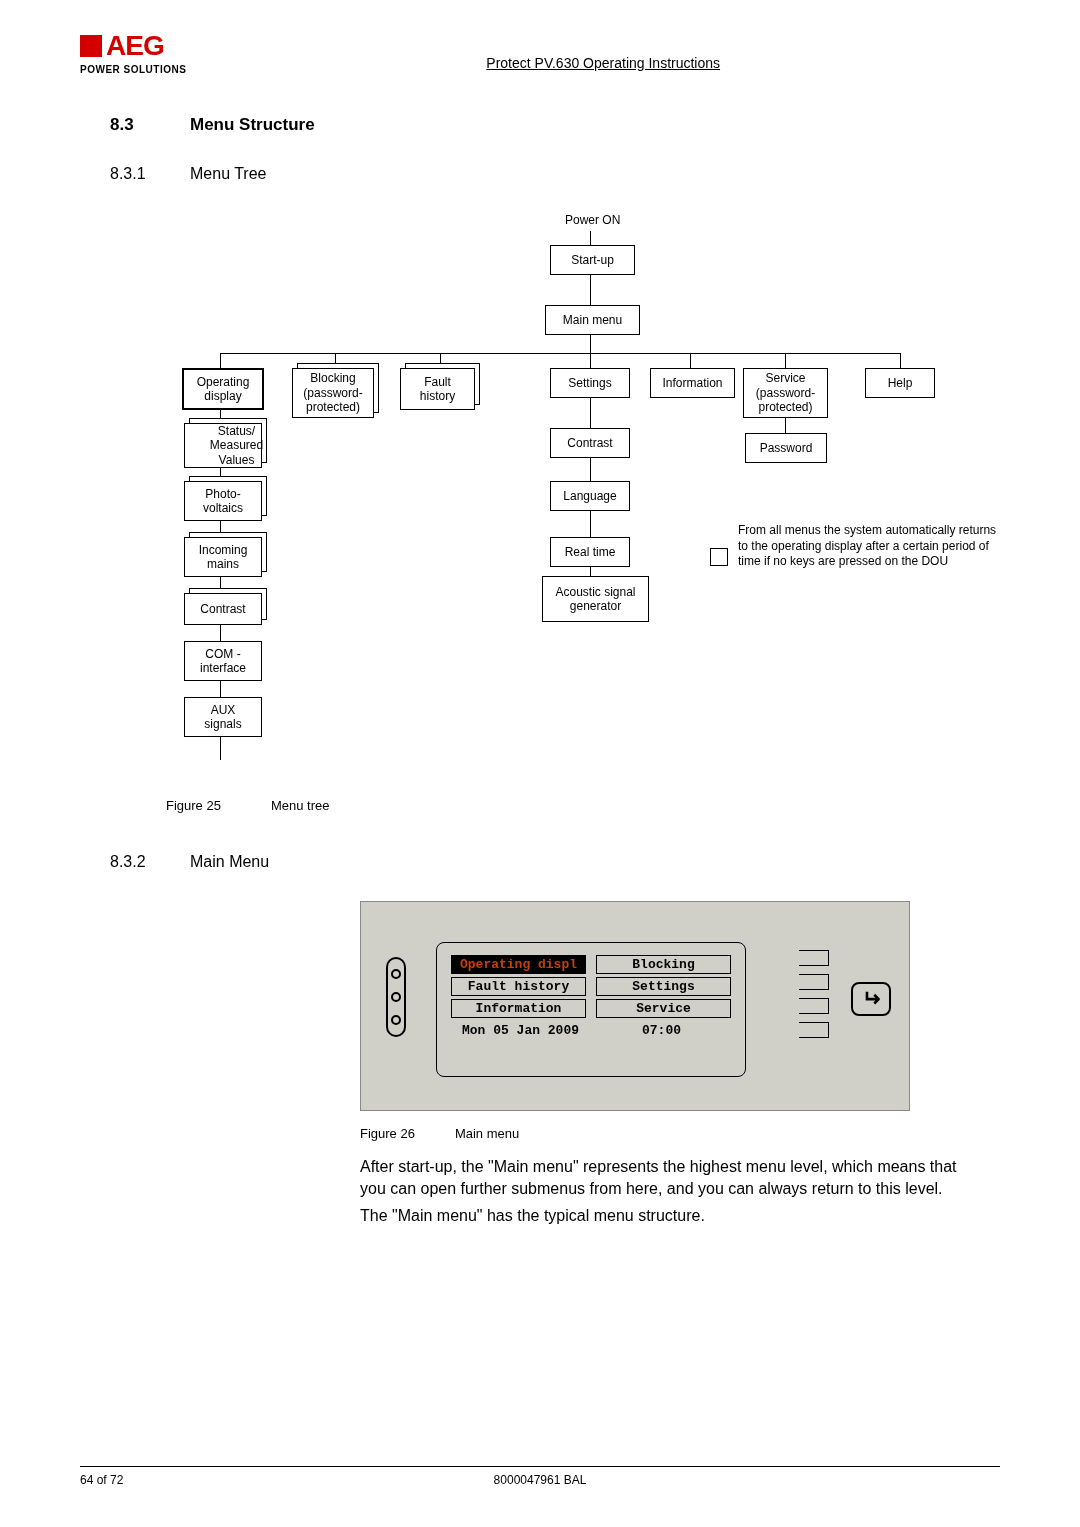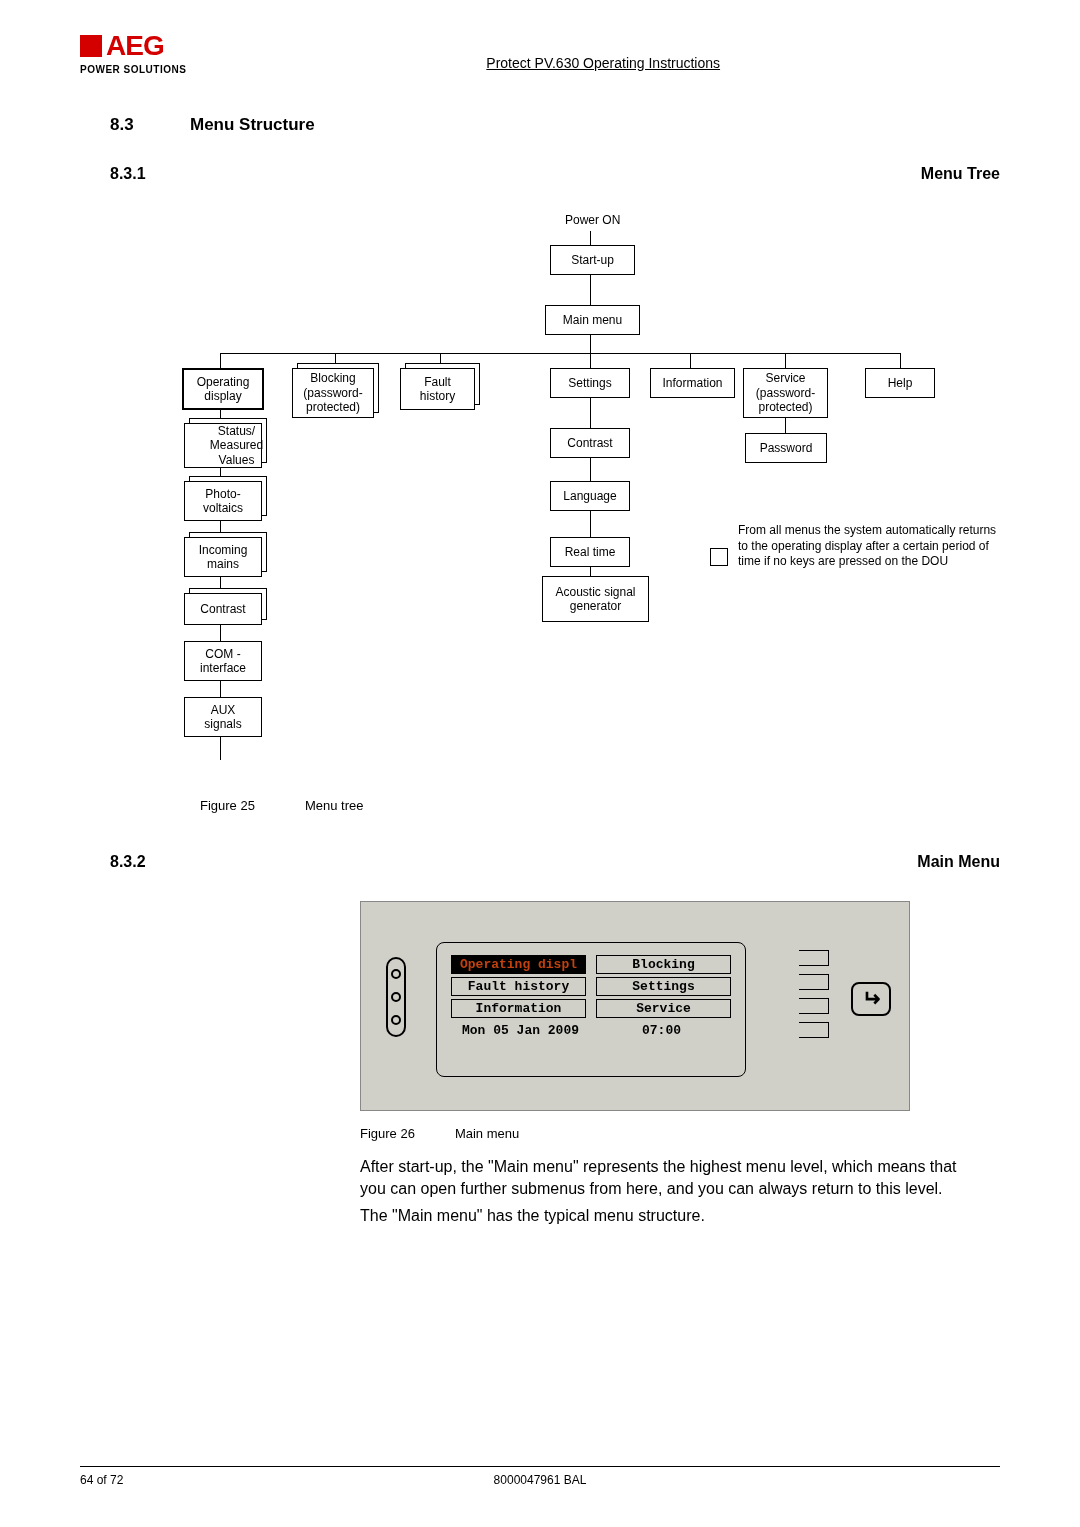--- a/index.html
+++ b/index.html
@@ -8,32 +8,32 @@
   .header-row { display: flex; align-items: flex-end; gap: 20px; margin-bottom: 8px; }
   .logo { display: flex; flex-direction: column; align-items: flex-start; }
   .logo-top { display: flex; align-items: center; gap: 4px; }
   .logo-square { width: 22px; height: 22px; background: #d40000; }
   .logo-text { font-size: 28px; font-weight: 900; color: #d40000; letter-spacing: -1px; }
   .logo-sub { font-size: 10px; font-weight: 700; color: #000; letter-spacing: 0.5px; margin-top: 2px; }
   .header-title { flex: 1; text-align: center; font-size: 14px; text-decoration: underline; padding-bottom: 4px; }
   .content { padding-left: 30px; padding-right: 0; }
   .section-row { display: flex; gap: 30px; margin-top: 40px; font-weight: 700; font-size: 17px; }
   .section-num { width: 50px; }
-  .subsection-row { display: flex; gap: 30px; margin-top: 30px; font-weight: 700; font-size: 16px; justify-content: space-between; }
+  .subsection-row { display: flex; gap: 30px; margin-top: 30px; font-weight: 400; font-size: 16px; }
 
   
   .diagram { position: relative; width: 820px; height: 570px; margin: 30px 0 0 70px; font-size: 12px; }
   .dbox { position: absolute; border: 1px solid #000; background: #fff; display: flex; align-items: center; justify-content: center; text-align: center; padding: 4px 6px; line-height: 1.2; }
   .dbox.heavy { border: 2px solid #000; }
   .dlabel { position: absolute; font-size: 12px; }
   .hline { position: absolute; height: 1px; background: #000; }
   .vline { position: absolute; width: 1px; background: #000; }
   .shadow { position: absolute; border: 1px solid #000; background: #fff; }
 
-  .fig-caption { display: flex; gap: 50px; margin-left: 90px; margin-top: 15px; font-size: 13px; }
+  .fig-caption { display: flex; gap: 50px; margin-left: 56px; margin-top: 15px; font-size: 13px; }
 
   
   .lcd-wrap { margin-left: 250px; margin-top: 30px; }
   .lcd-panel { width: 550px; height: 210px; background: #d0d0c8; border: 1px solid #888; position: relative; }
   .lcd-traffic { position: absolute; left: 25px; top: 55px; width: 20px; height: 80px; border: 2px solid #000; border-radius: 10px; background: #d0d0c8; display: flex; flex-direction: column; justify-content: space-around; align-items: center; padding: 4px 0; }
   .led { width: 10px; height: 10px; border: 2px solid #000; border-radius: 50%; }
   .lcd-screen { position: absolute; left: 75px; top: 40px; width: 310px; height: 135px; border: 1.5px solid #000; border-radius: 8px; background: #d0d0c8; padding: 12px 14px 6px 14px; }
   .lcd-row { display: flex; gap: 10px; margin-bottom: 3px; }
   .lcd-cell { flex: 1; border: 1.5px solid #000; text-align: center; font-family: "Courier New", monospace; font-size: 13px; font-weight: 700; padding: 1px 0; background: #d0d0c8; }
   .lcd-cell.sel { background: #000; color: #c2410c; }

